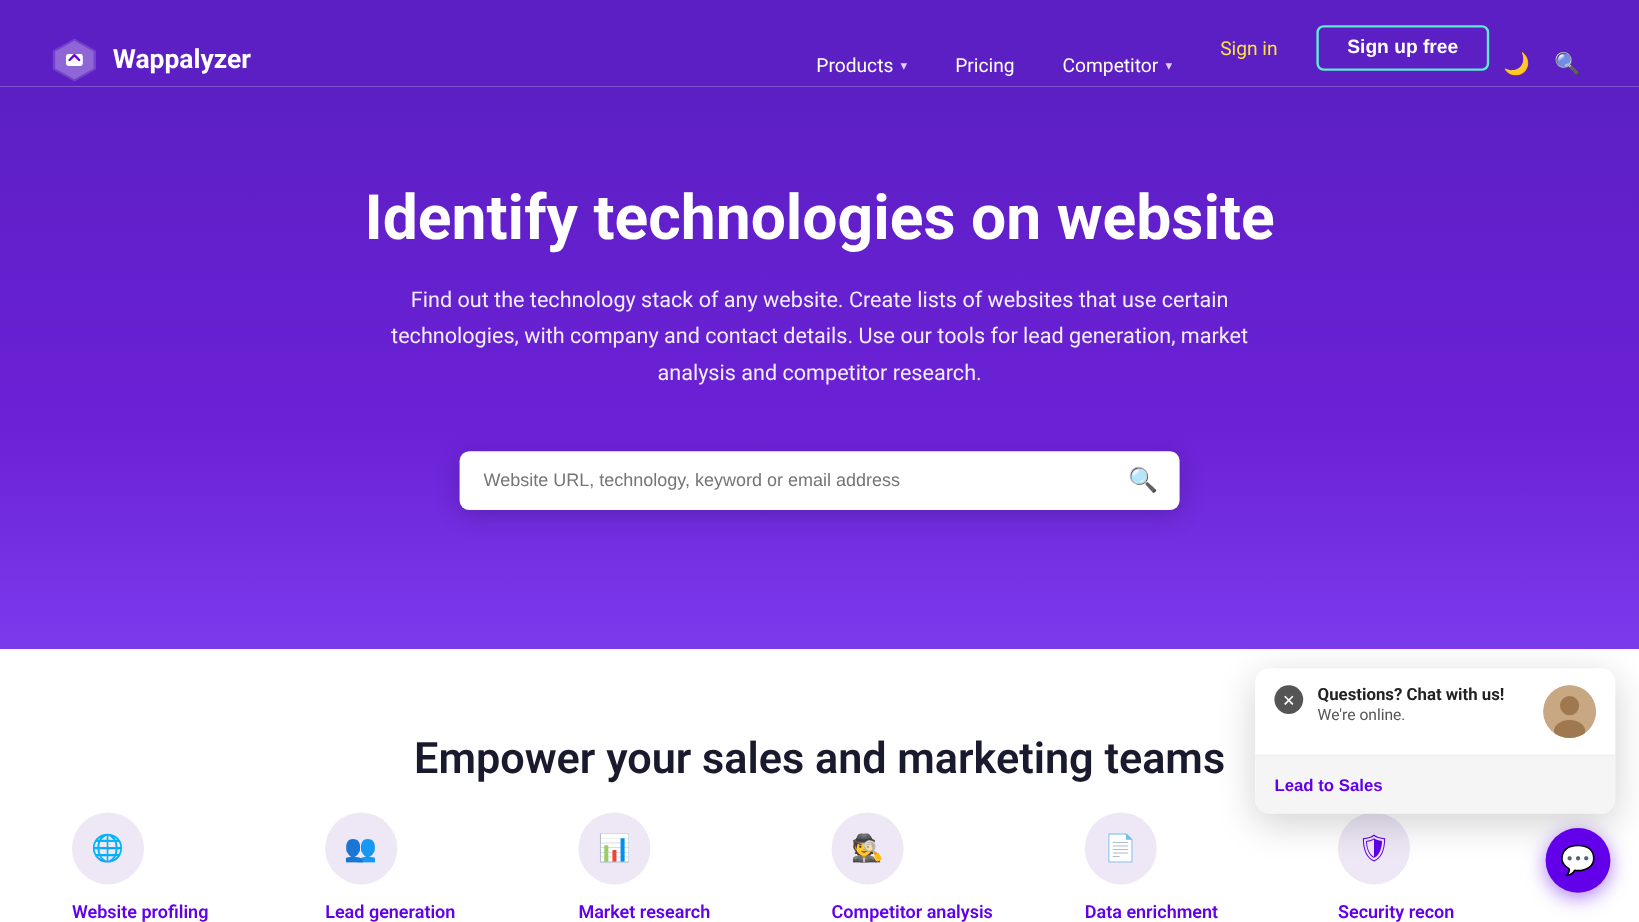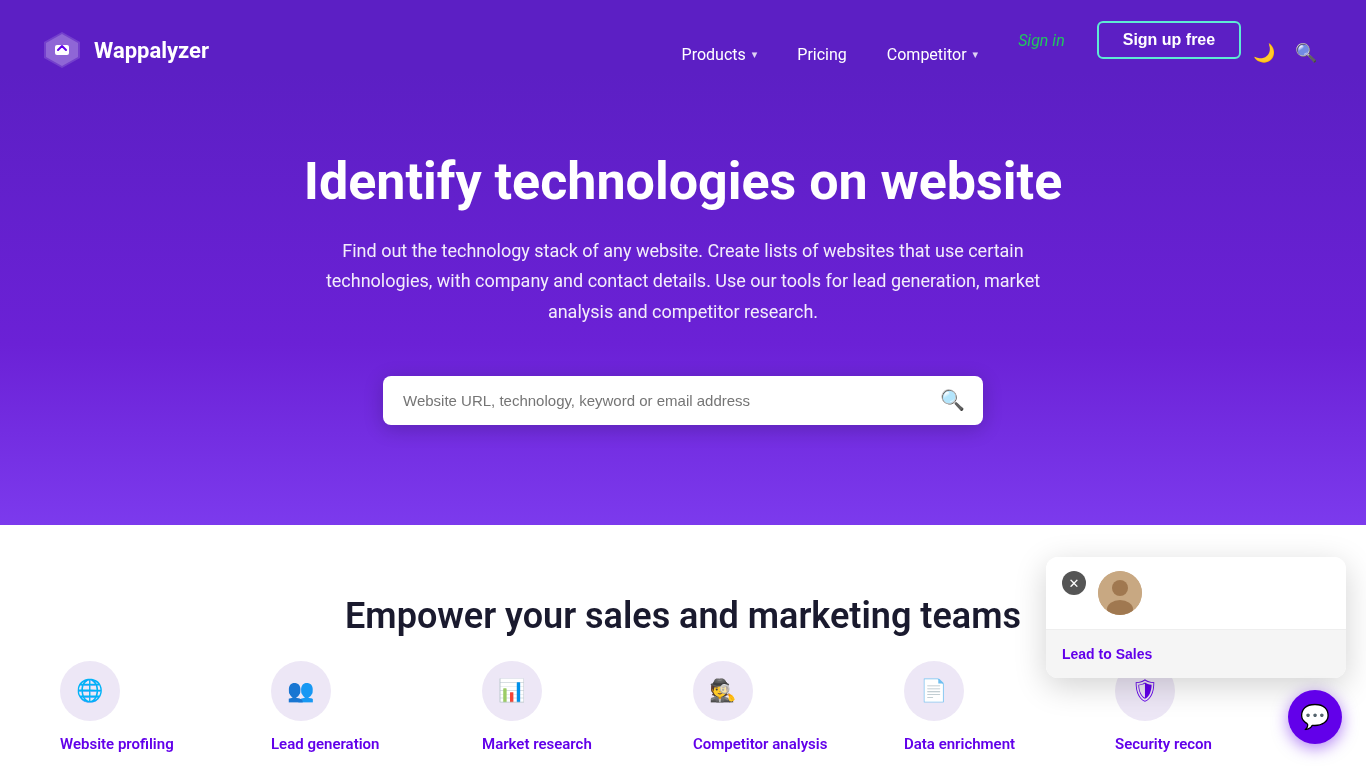--- a/index.html
+++ b/index.html
@@ -46,26 +46,25 @@
       border-radius: 4px;
       display: flex;
       align-items: center;
       gap: 6px;
       cursor: pointer;
       white-space: nowrap;
       margin-top: 29px;
     }
     .chevron { font-size: 11px; opacity: 0.8; }
     .nav-signin {
-      color: #22c55e;
+      color: #fde047;
       text-decoration: none;
       font-size: 16px;
       padding: 8px 16px;
       cursor: pointer;
-      font-style: italic;
     }
     .nav-signup {
       background: transparent;
       border: 2px solid #5eead4;
       color: white;
       font-size: 16px;
       font-weight: 600;
       padding: 8px 24px;
       border-radius: 6px;
       cursor: pointer;
@@ -103,21 +102,21 @@
       max-width: 740px;
       margin: 0 auto 48px;
       opacity: 0.92;
     }
     .search-bar {
       display: flex;
       align-items: center;
       background: white;
       border-radius: 8px;
       max-width: 600px;
-      margin: 0 auto;
+      margin: 16px auto;
       padding: 4px 8px 4px 20px;
       box-shadow: 0 4px 20px rgba(0,0,0,0.2);
     }
     .search-input {
       flex: 1;
       border: none;
       outline: none;
       font-size: 15px;
       color: #555;
       padding: 12px 0;
@@ -361,20 +360,24 @@
     <div class="feature-icon-wrap">🛡</div>
     <div class="feature-title">Security recon</div>
 
   </div>
     </div>
 </section>
 
 <div class="chat-widget">
   <div class="chat-header">
     <button class="chat-close">✕</button>
+    <div class="chat-text">
+      <div class="chat-title">Questions? Chat with us!</div>
+      <div class="chat-subtitle">We're online.</div>
+    </div>
     <div class="chat-avatar">
       <svg viewBox="0 0 44 44" width="44" height="44">
         <circle cx="22" cy="22" r="22" fill="#c8a882"></circle>
         <circle cx="22" cy="17" r="8" fill="#a07850"></circle>
         <ellipse cx="22" cy="38" rx="13" ry="9" fill="#a07850"></ellipse>
       </svg>
     </div>
   </div>
   <div class="chat-footer">
     <button class="chat-sales-btn">Lead to Sales</button>

